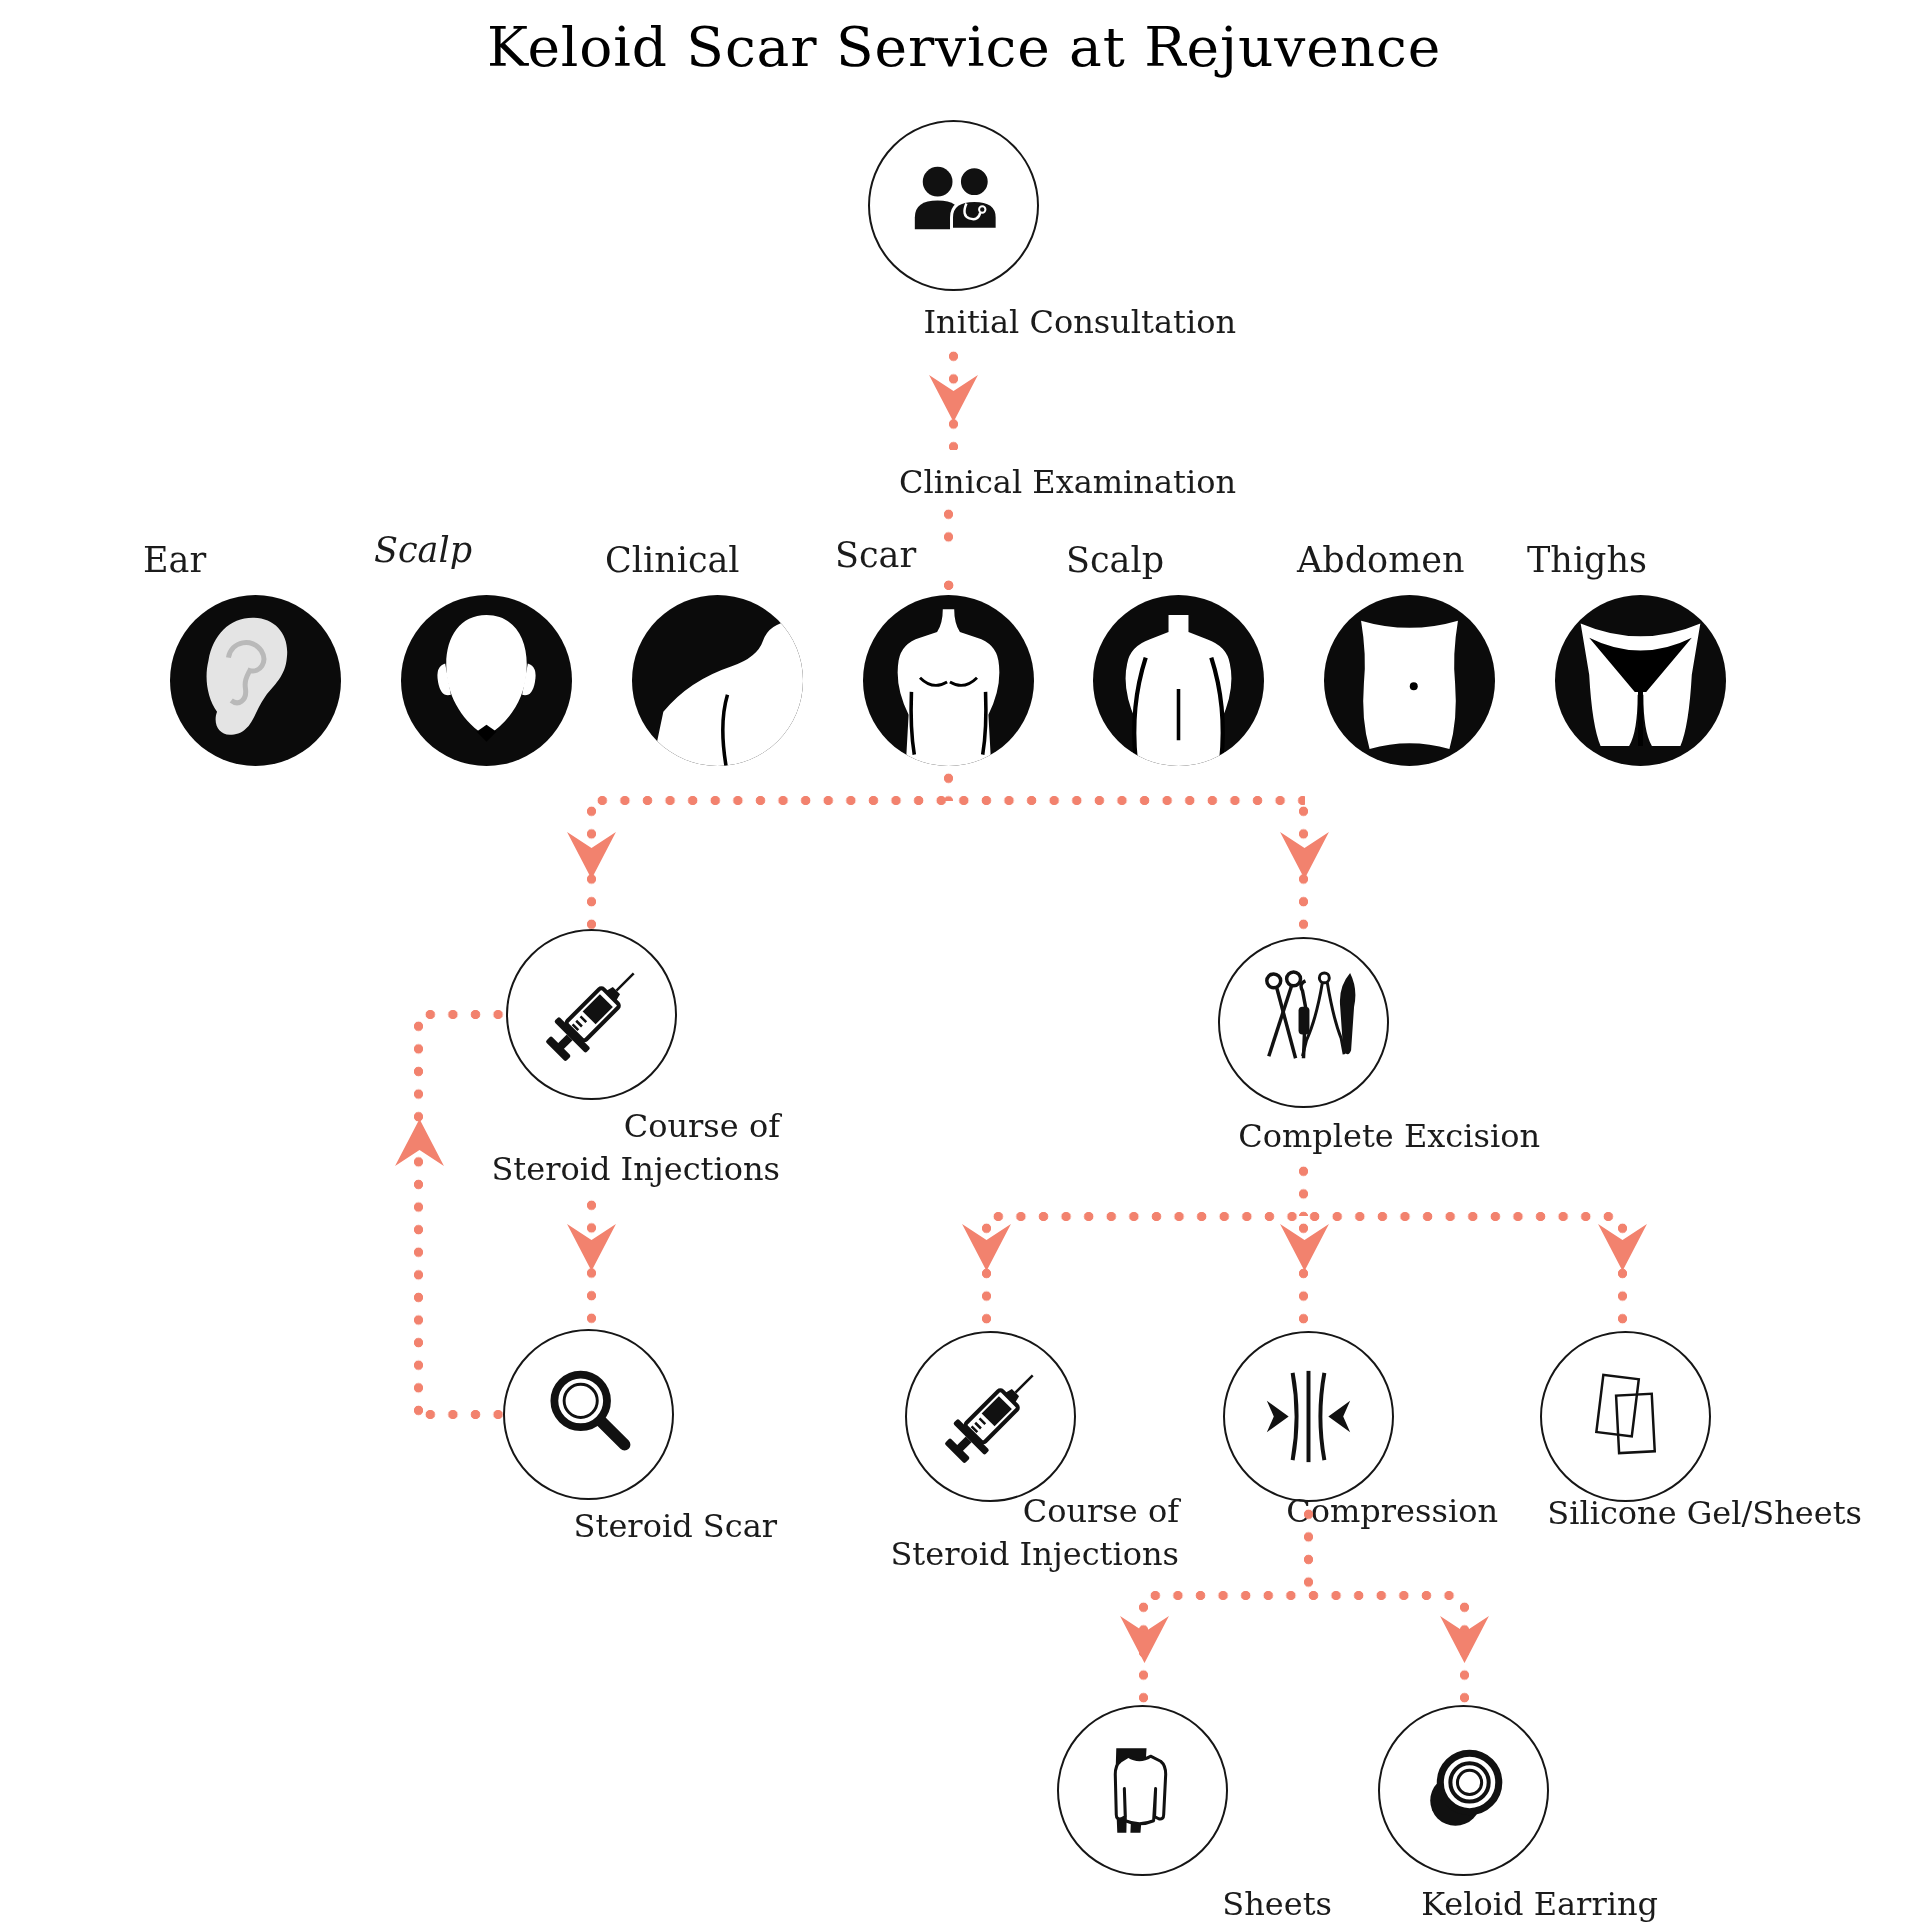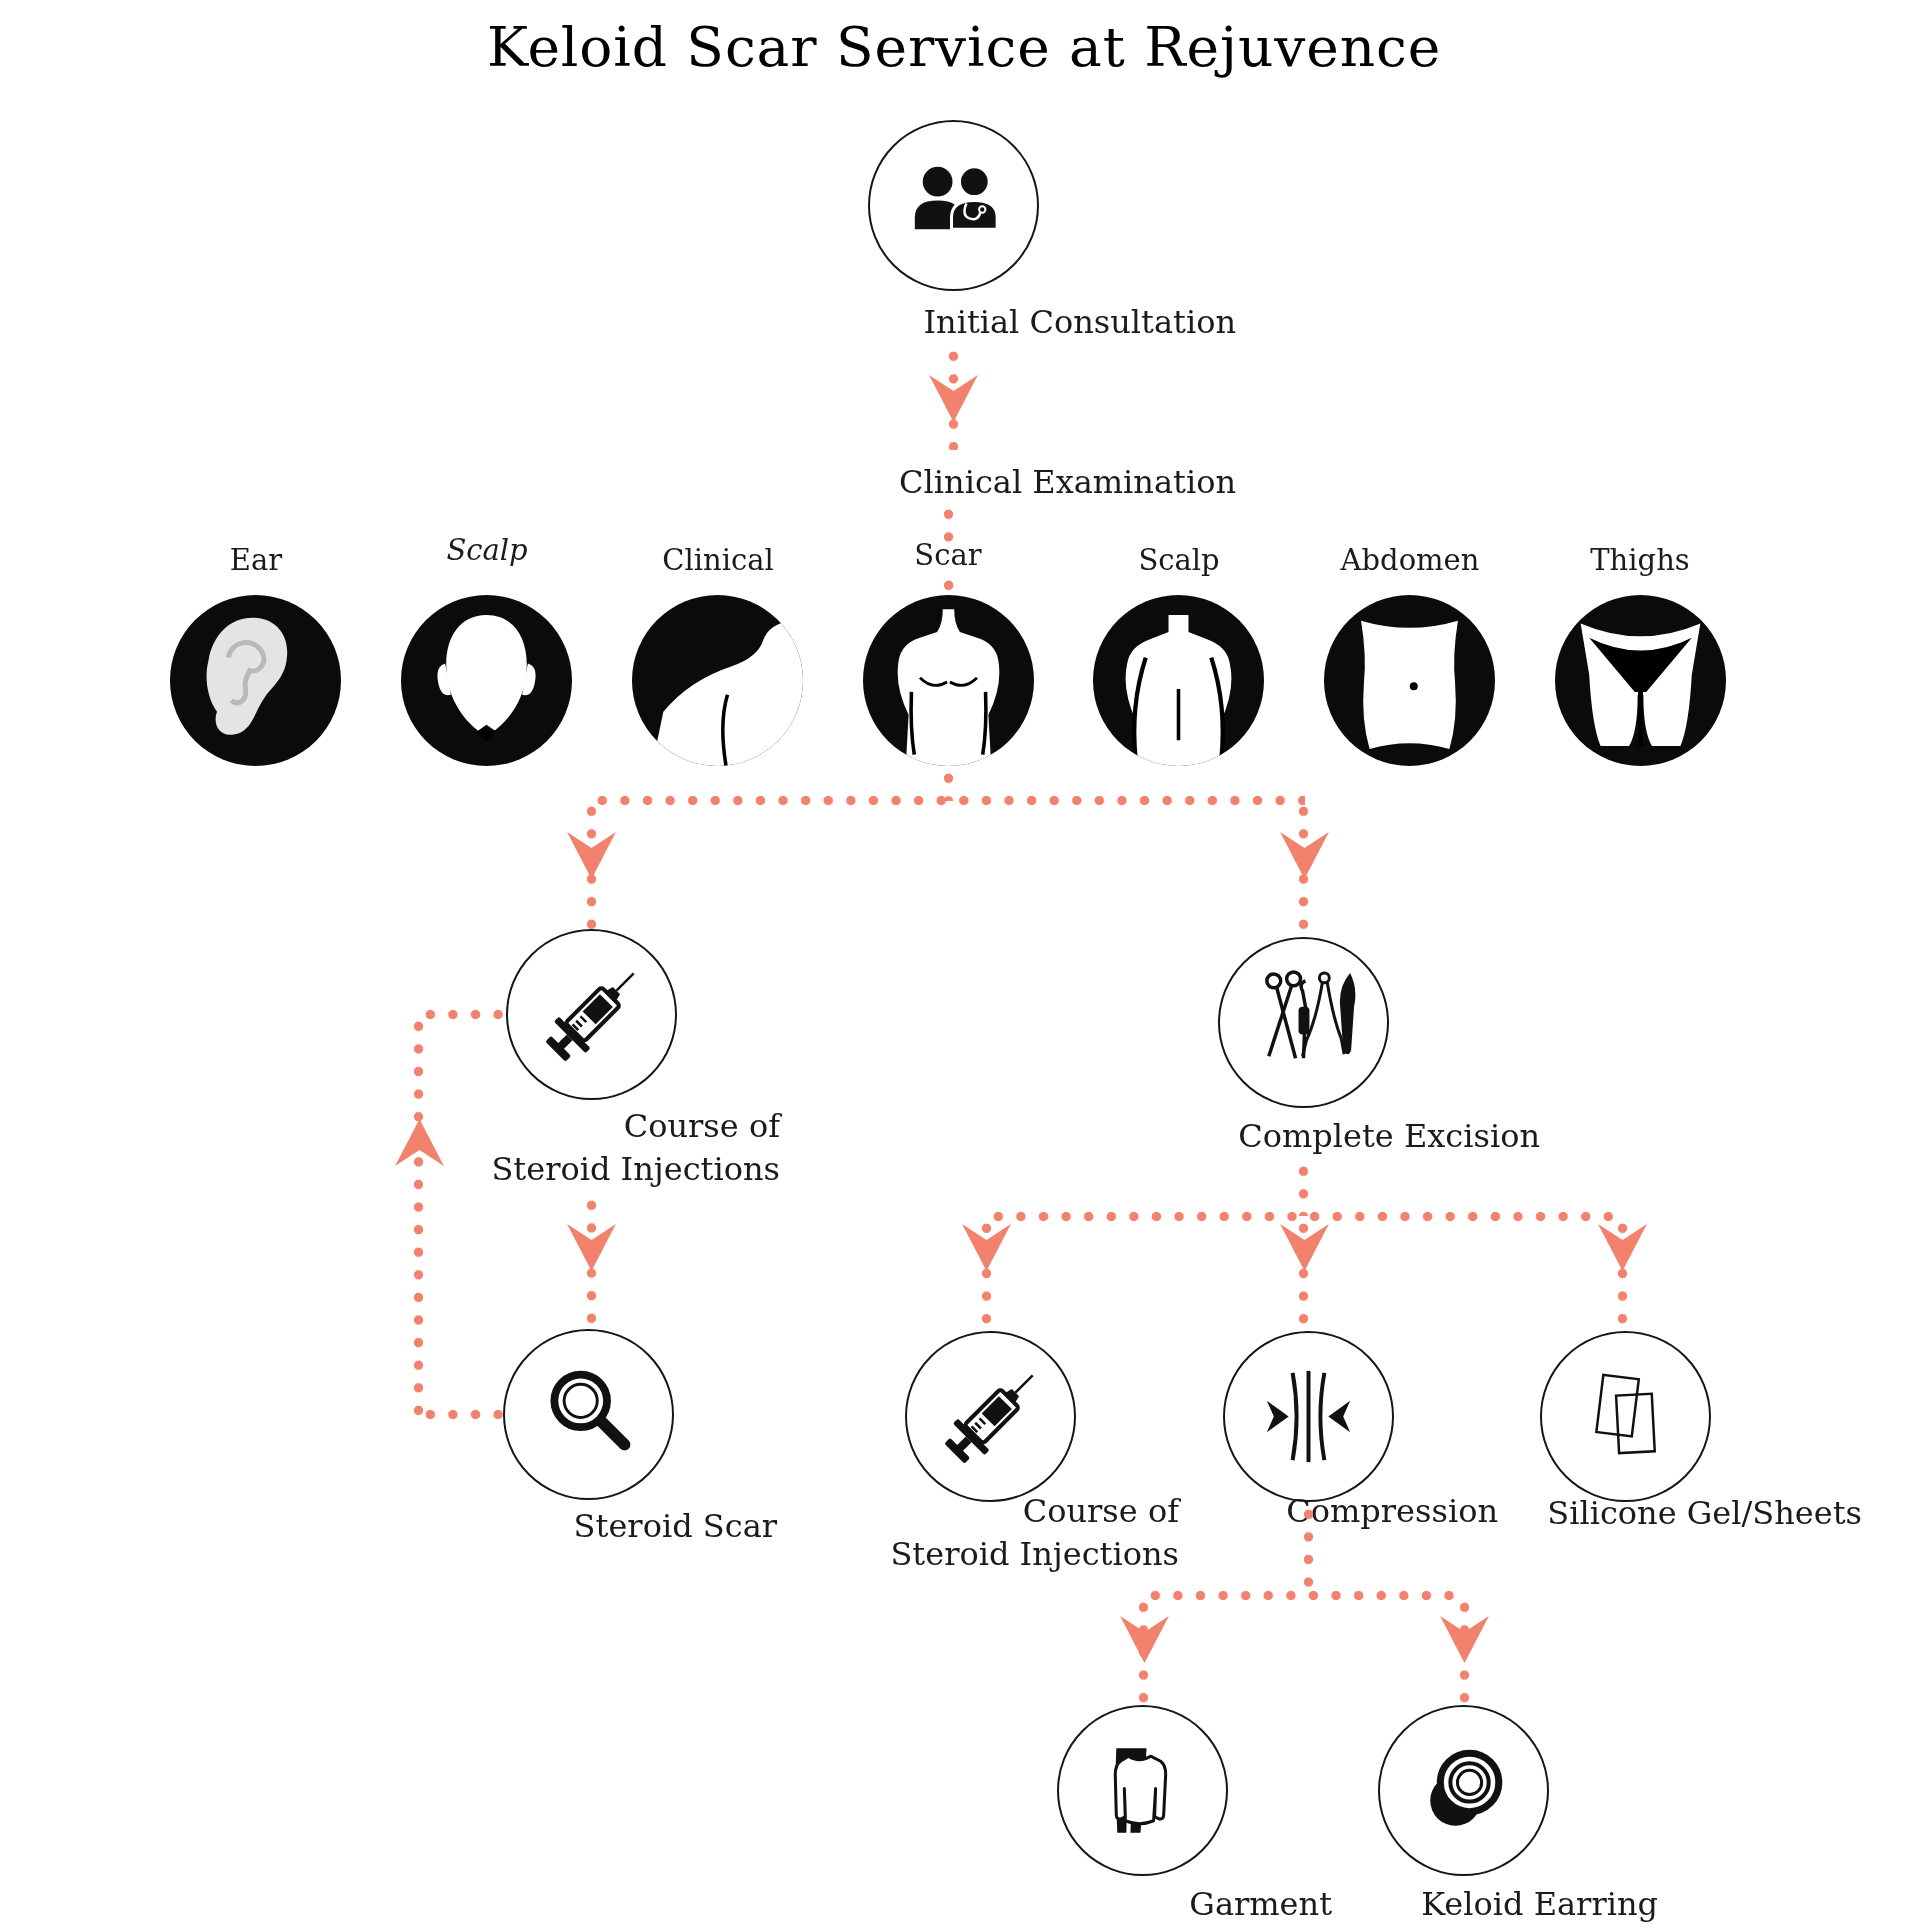--- a/index.html
+++ b/index.html
@@ -20,21 +20,21 @@
     display:flex;align-items:center;justify-content:center;
   }
   .body-circle{
     width:171px;height:171px;border-radius:50%;
     background:#0b0b0b;overflow:hidden;
     display:flex;align-items:center;justify-content:center;
   }
   .label{
     font-size:32px;line-height:43px;text-align:right;white-space:pre-line;
   }
-  .part-label{font-size:29px;line-height:36px;text-align:center;}
+  .part-label{font-size:35px;line-height:36px;}
   
   .dv{
     width:11.3px;
     background-image:radial-gradient(circle,#f2826e 4.4px,rgba(255,255,255,0) 5.1px);
     background-size:11.3px 22.6px;background-repeat:repeat-y;background-position:center top;
   }
   .dh{
     height:11.3px;
     background-image:radial-gradient(circle,#f2826e 4.4px,rgba(255,255,255,0) 5.1px);
     background-size:22.6px 11.3px;background-repeat:repeat-x;background-position:left center;
@@ -288,21 +288,21 @@
   </svg>
 
 <div class="abs node" style="left:1057px;top:1705px;">
   <span>
     <svg width="121" height="121" viewBox="0 0 120 120">
       <path d="M34,18 L64,18 L62,52 L58,102 L48,102 L50,56 L45,56 L44,102 L35,102 L33,52 Z" fill="#111"></path>
       <path d="M46,26 Q57,33 68,26 L78,31 Q83,35 83,44 L81,84 Q81,89 76,88 L72,86 L73,58 L71,90 Q57,96 43,90 L42,58 L43,86 L39,88 Q34,89 34,84 L33,44 Q33,35 38,31 Z" fill="#fff" stroke="#111" stroke-width="3" stroke-linejoin="round"></path>
     </svg>
   </span>
 </div>
-<div class="abs label" style="left:955px;top:1883px;width:377px;">Garment</div>
+<div class="abs label" style="left:955px;top:1883px;width:377px;">Sheets</div>
 
 <div class="abs node" style="left:1378px;top:1705px;">
   <span>
     <svg width="121" height="121" viewBox="0 0 120 120">
       <circle cx="52" cy="70" r="25" fill="#111"></circle>
       <circle cx="66" cy="52" r="29" fill="#fff" stroke="#111" stroke-width="7"></circle>
       <circle cx="66" cy="52" r="19" fill="none" stroke="#111" stroke-width="4"></circle>
       <circle cx="66" cy="52" r="12" fill="none" stroke="#111" stroke-width="3"></circle>
     </svg>
   </span>

